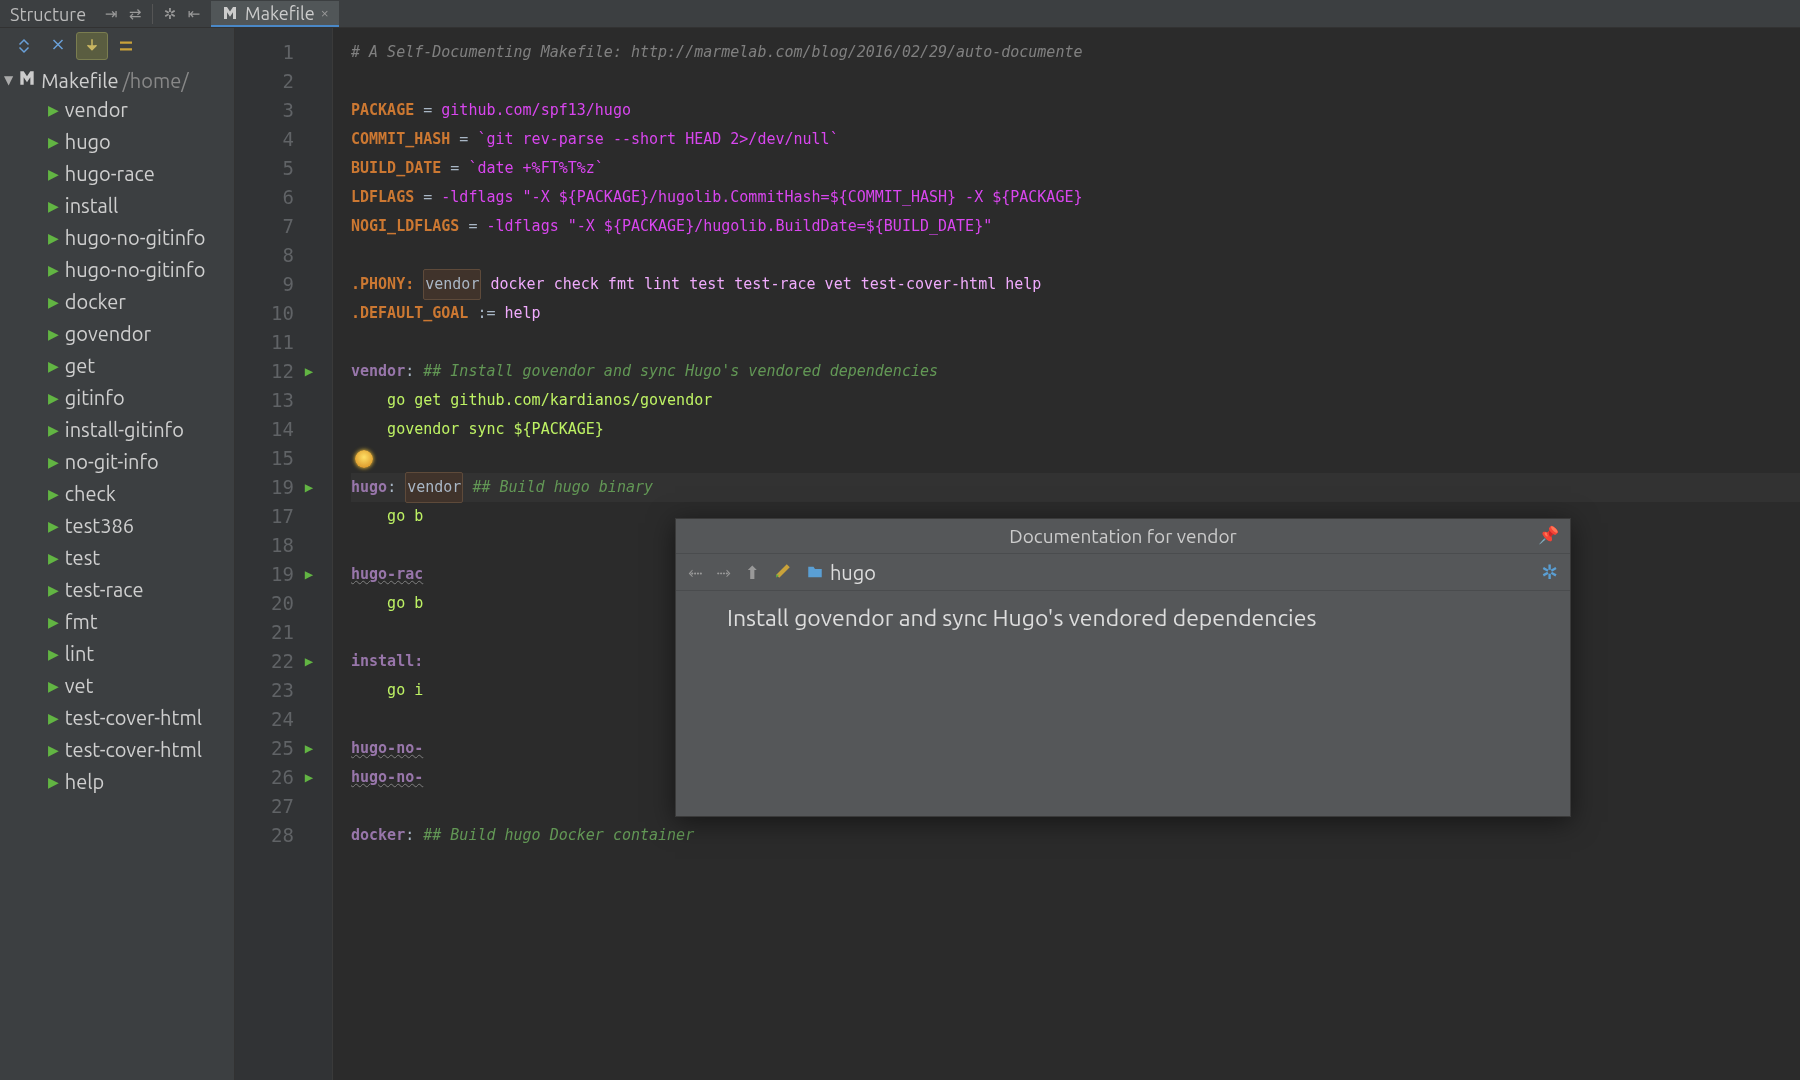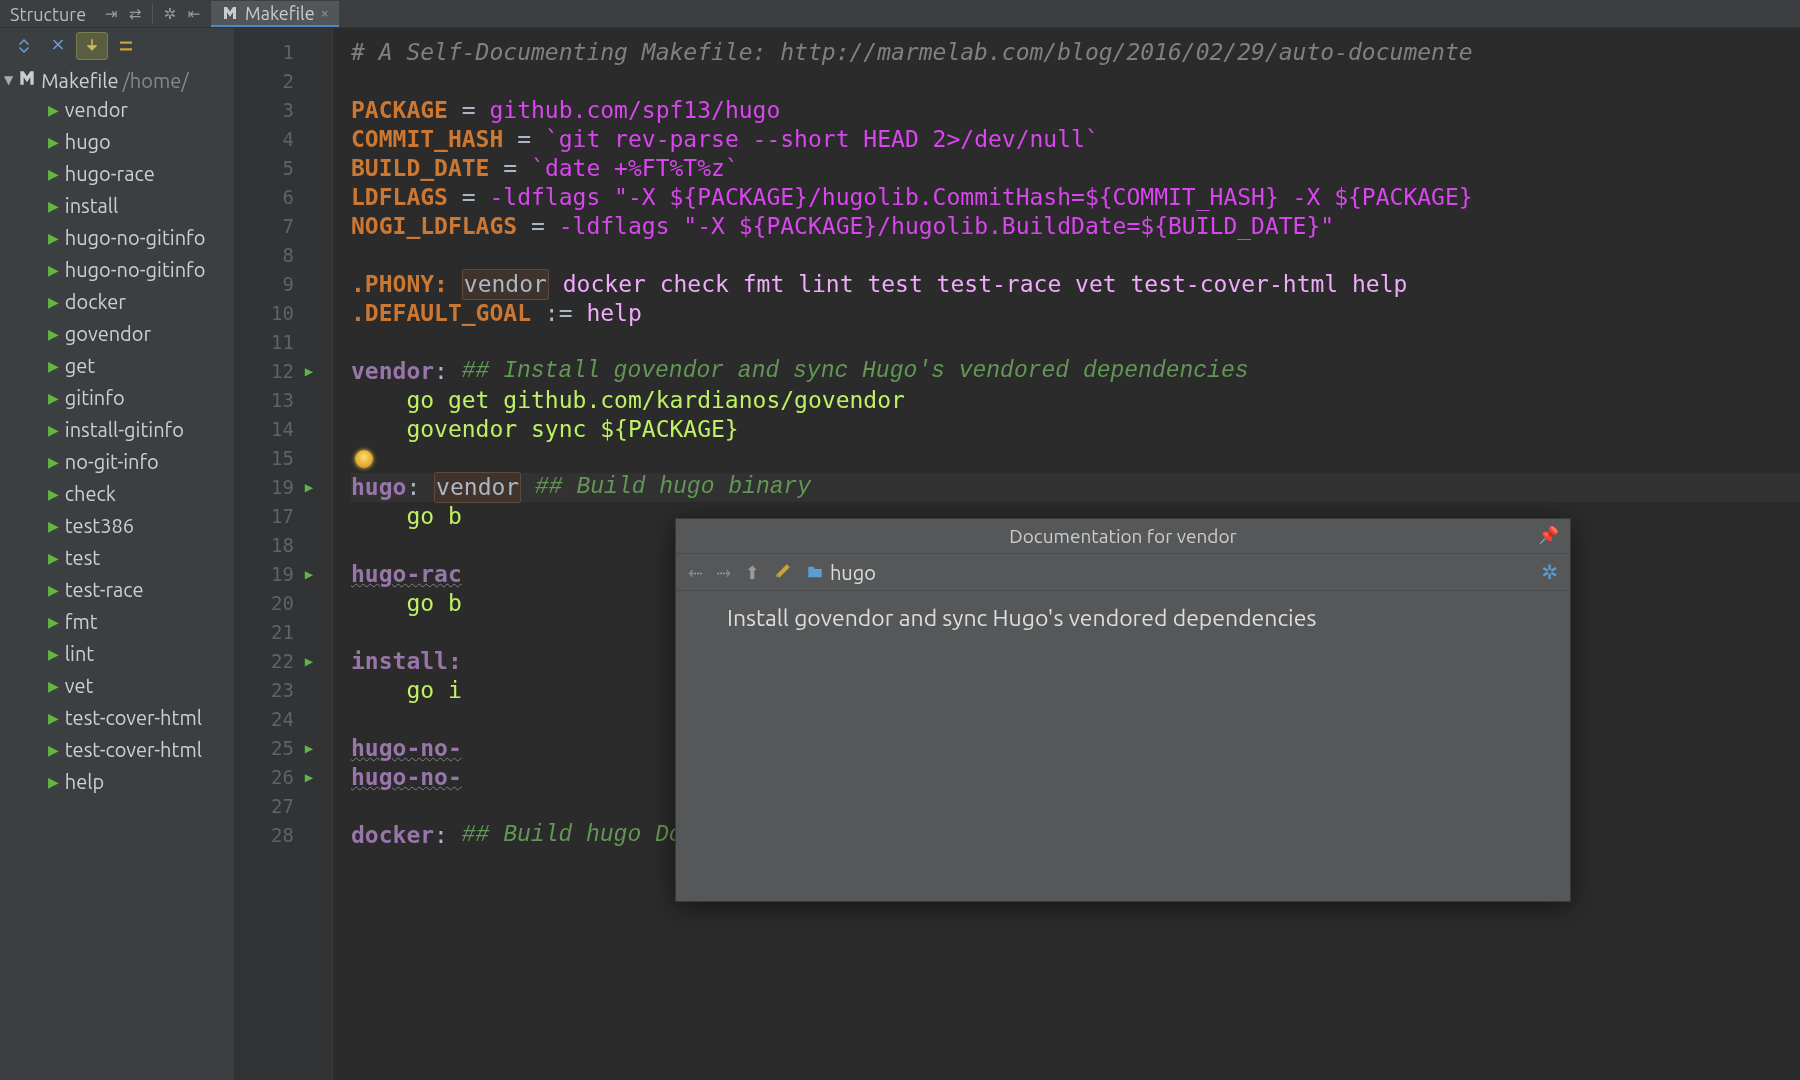--- a/index.html
+++ b/index.html
@@ -151,55 +151,55 @@
   justify-content:flex-end;
   gap:8px;
   padding-right:10px;
 }
 .gutter .gut-arrow { color:#62b543; font-size:14px; width:14px; text-align:center;}
 .gutter .gut-num { min-width:28px; text-align:right; }
 
 .code {
   flex:1;
   padding: 10px 0 0 18px;
-  font-size: 23px;
+  font-size: 15px;
   line-height: 29px;
   white-space: pre;
   color:#a9b7c6;
   position: relative;
 }
 .code .line { height:29px; display:flex; align-items:center; }
 
 .c-comment { color:#808080; font-style: italic; }
 .c-var { color:#cc7832; font-weight: bold; }
 .c-target { color:#9876aa; font-weight: bold; }
 .c-op { color:#a9b7c6; }
 .c-val { color:#d946ef; }
 .c-plain { color:#f0abfc; }
 .c-body { color:#bef264; }
 .hl-word { background:#40332b; border:1px solid #5e4a3a; border-radius:2px; padding:0 1px;}
-.c-doccomment { color:#629755; font-style: italic; font-family: Liberation Mono, monospace; }
+.c-doccomment { color:#629755; font-style: italic; }
 .line-underline { text-decoration: underline wavy #808080; text-decoration-thickness:1px;}
 .line-active { background:#323232; }
 .bulb {
   display:inline-block;
   width:18px; height:18px;
   background: radial-gradient(circle at 50% 40%, #ffe066 0%, #e0a030 70%);
   border-radius:50%;
   box-shadow: 0 0 4px #ffcc33;
   margin-left:4px;
 }
 
 
 .doc-popup {
   position: absolute;
   left: 440px;
   top: 490px;
   width: 896px;
-  height: 384px;
+  height: 299px;
   background: #555759;
   border: 1px solid #3a3a3a;
   box-shadow: 0 5px 25px rgba(0,0,0,0.5);
   display:flex;
   flex-direction:column;
   font-family: "Ubuntu", sans-serif;
 }
 .doc-title {
   text-align:center;
   padding: 6px;

